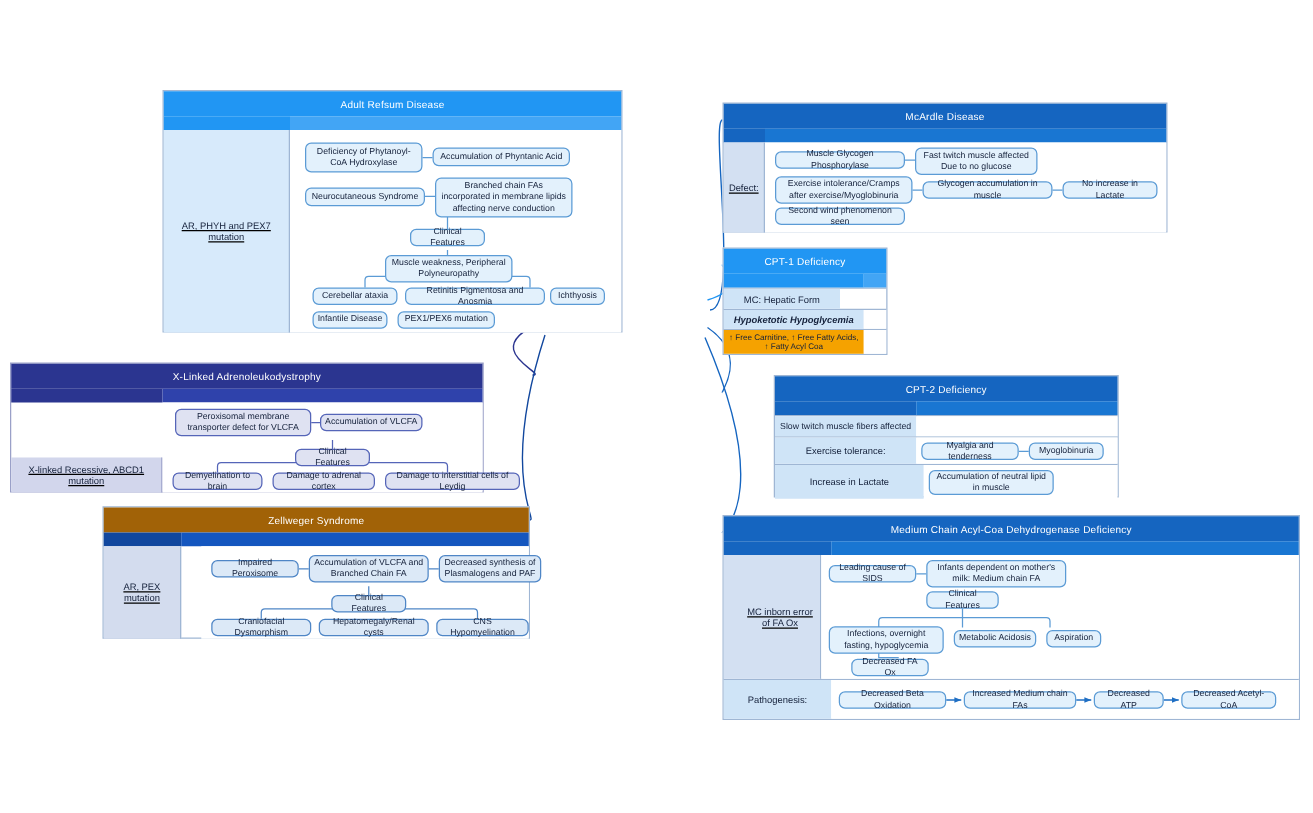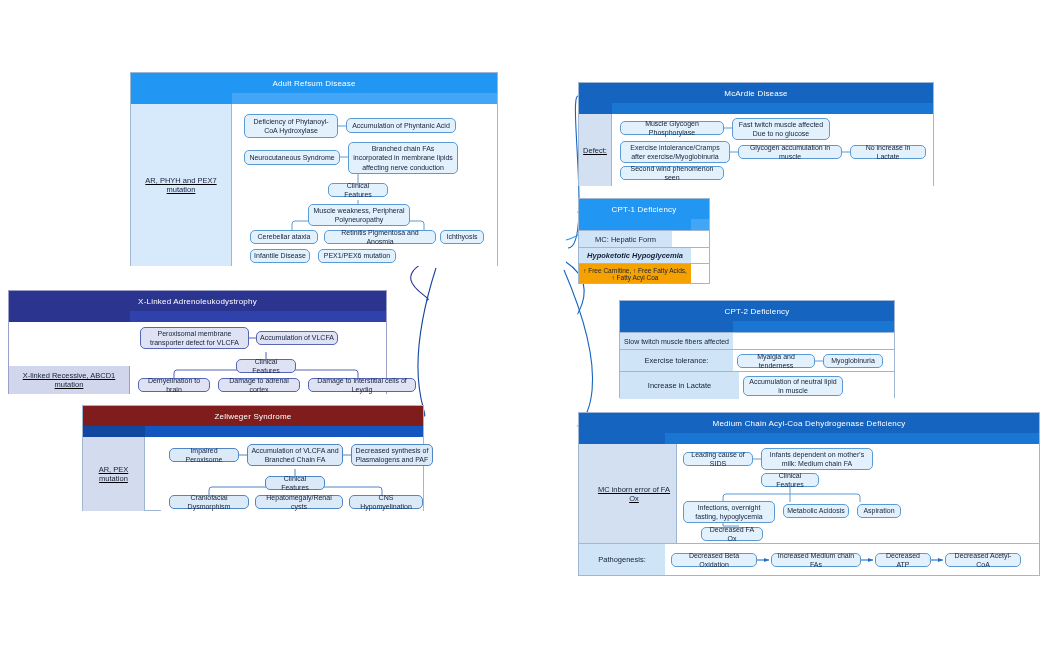--- a/index.html
+++ b/index.html
@@ -43,21 +43,21 @@
   .t-bright .leftcol { background:#d7eafb; border-right:1px solid #9fb6d4; }
 
   
   .t-navy .hdr { background:#2b3590; }
   .t-navy .subband .sb-l { background:#2b3590; }
   .t-navy .subband .sb-r { background:#2f42ab; }
   .t-navy .leftcol { background:#d2d6ec; border-right:1px solid #9aa0c8; }
   .t-navy { border-color:#9aa0c8; }
 
   
-  .t-deep .hdr { background:#7f1d1d; }
+  .t-deep .hdr { background:#a16207; }
   .t-deep .subband .sb-l { background:#11479e; }
   .t-deep .subband .sb-r { background:#1456bf; }
   .t-deep .leftcol { background:#d3dcee; border-right:1px solid #9fb6d4; }
 
   
   .t-mid .hdr { background:#1565c0; }
   .t-mid .subband .sb-l { background:#1565c0; }
   .t-mid .subband .sb-r { background:#1976d2; }
   .t-mid .leftcol { background:#d3e0f2; border-right:1px solid #9fb6d4; }
 
@@ -265,21 +265,21 @@
     </div>
   </div>
 
   <div class="panel t-mid" style="left:578px; top:412px; width:462px; height:164px;">
     <div class="hdr">Medium Chain Acyl-Coa Dehydrogenase Deficiency</div>
     <div class="subband">
       <div class="sb-l" style="width:86px;"></div>
         <div class="sb-r"></div>
     </div>
     <div class="bodyrow" style="height:99px;">
-      <div class="leftcol" style="width:98px;padding-left:16px;">MC inborn error of FA Ox</div>
+      <div class="leftcol" style="width:78px;padding-left:16px;">MC inborn error of FA Ox</div>
       <div class="content">
         <svg class="links" style="width:374px;height:99px;" viewBox="0 0 374 99">
           <g fill="none" stroke="#5b9bd5" stroke-width="1">
             <path d="M76,15 L84,15"></path>
             <path d="M113,42 L113,50"></path>
             <path d="M46,58 L46,53 Q46,50 49,50 L180,50 Q183,50 183,53 L183,58"></path>
             <path d="M113,50 L113,58"></path>
             <path d="M46,78 L46,82 L62,82"></path>
           </g>
         </svg>

